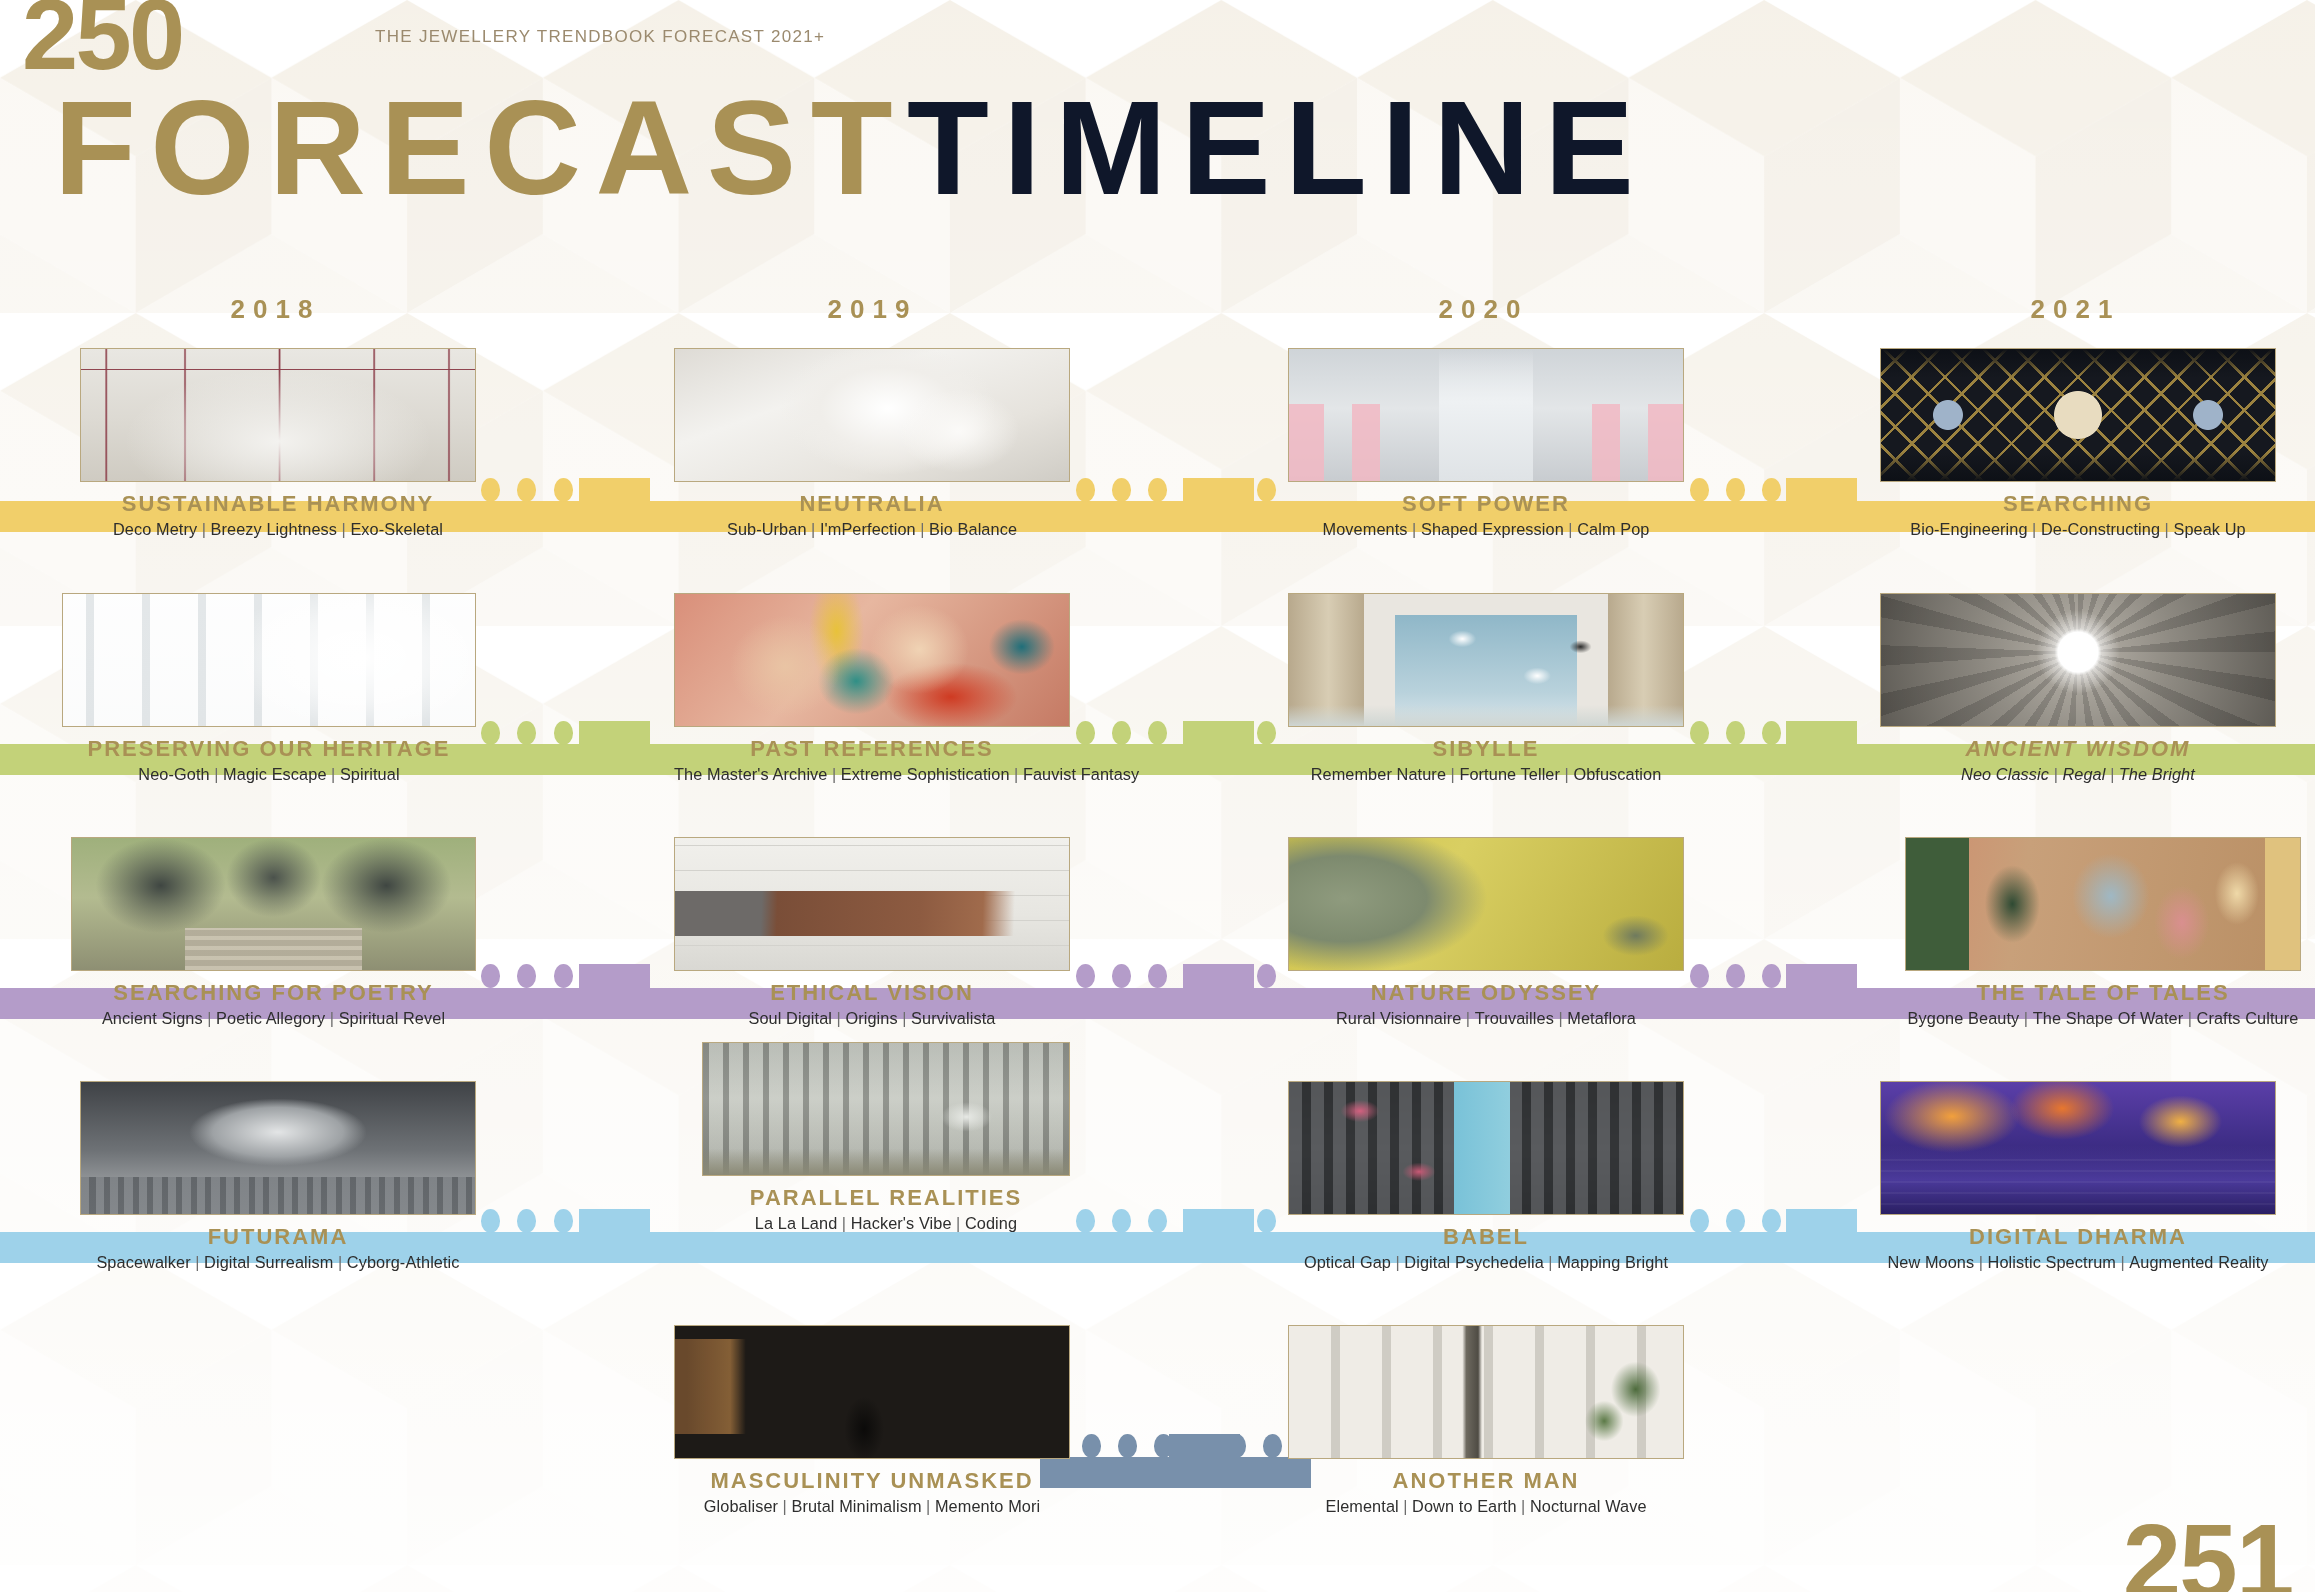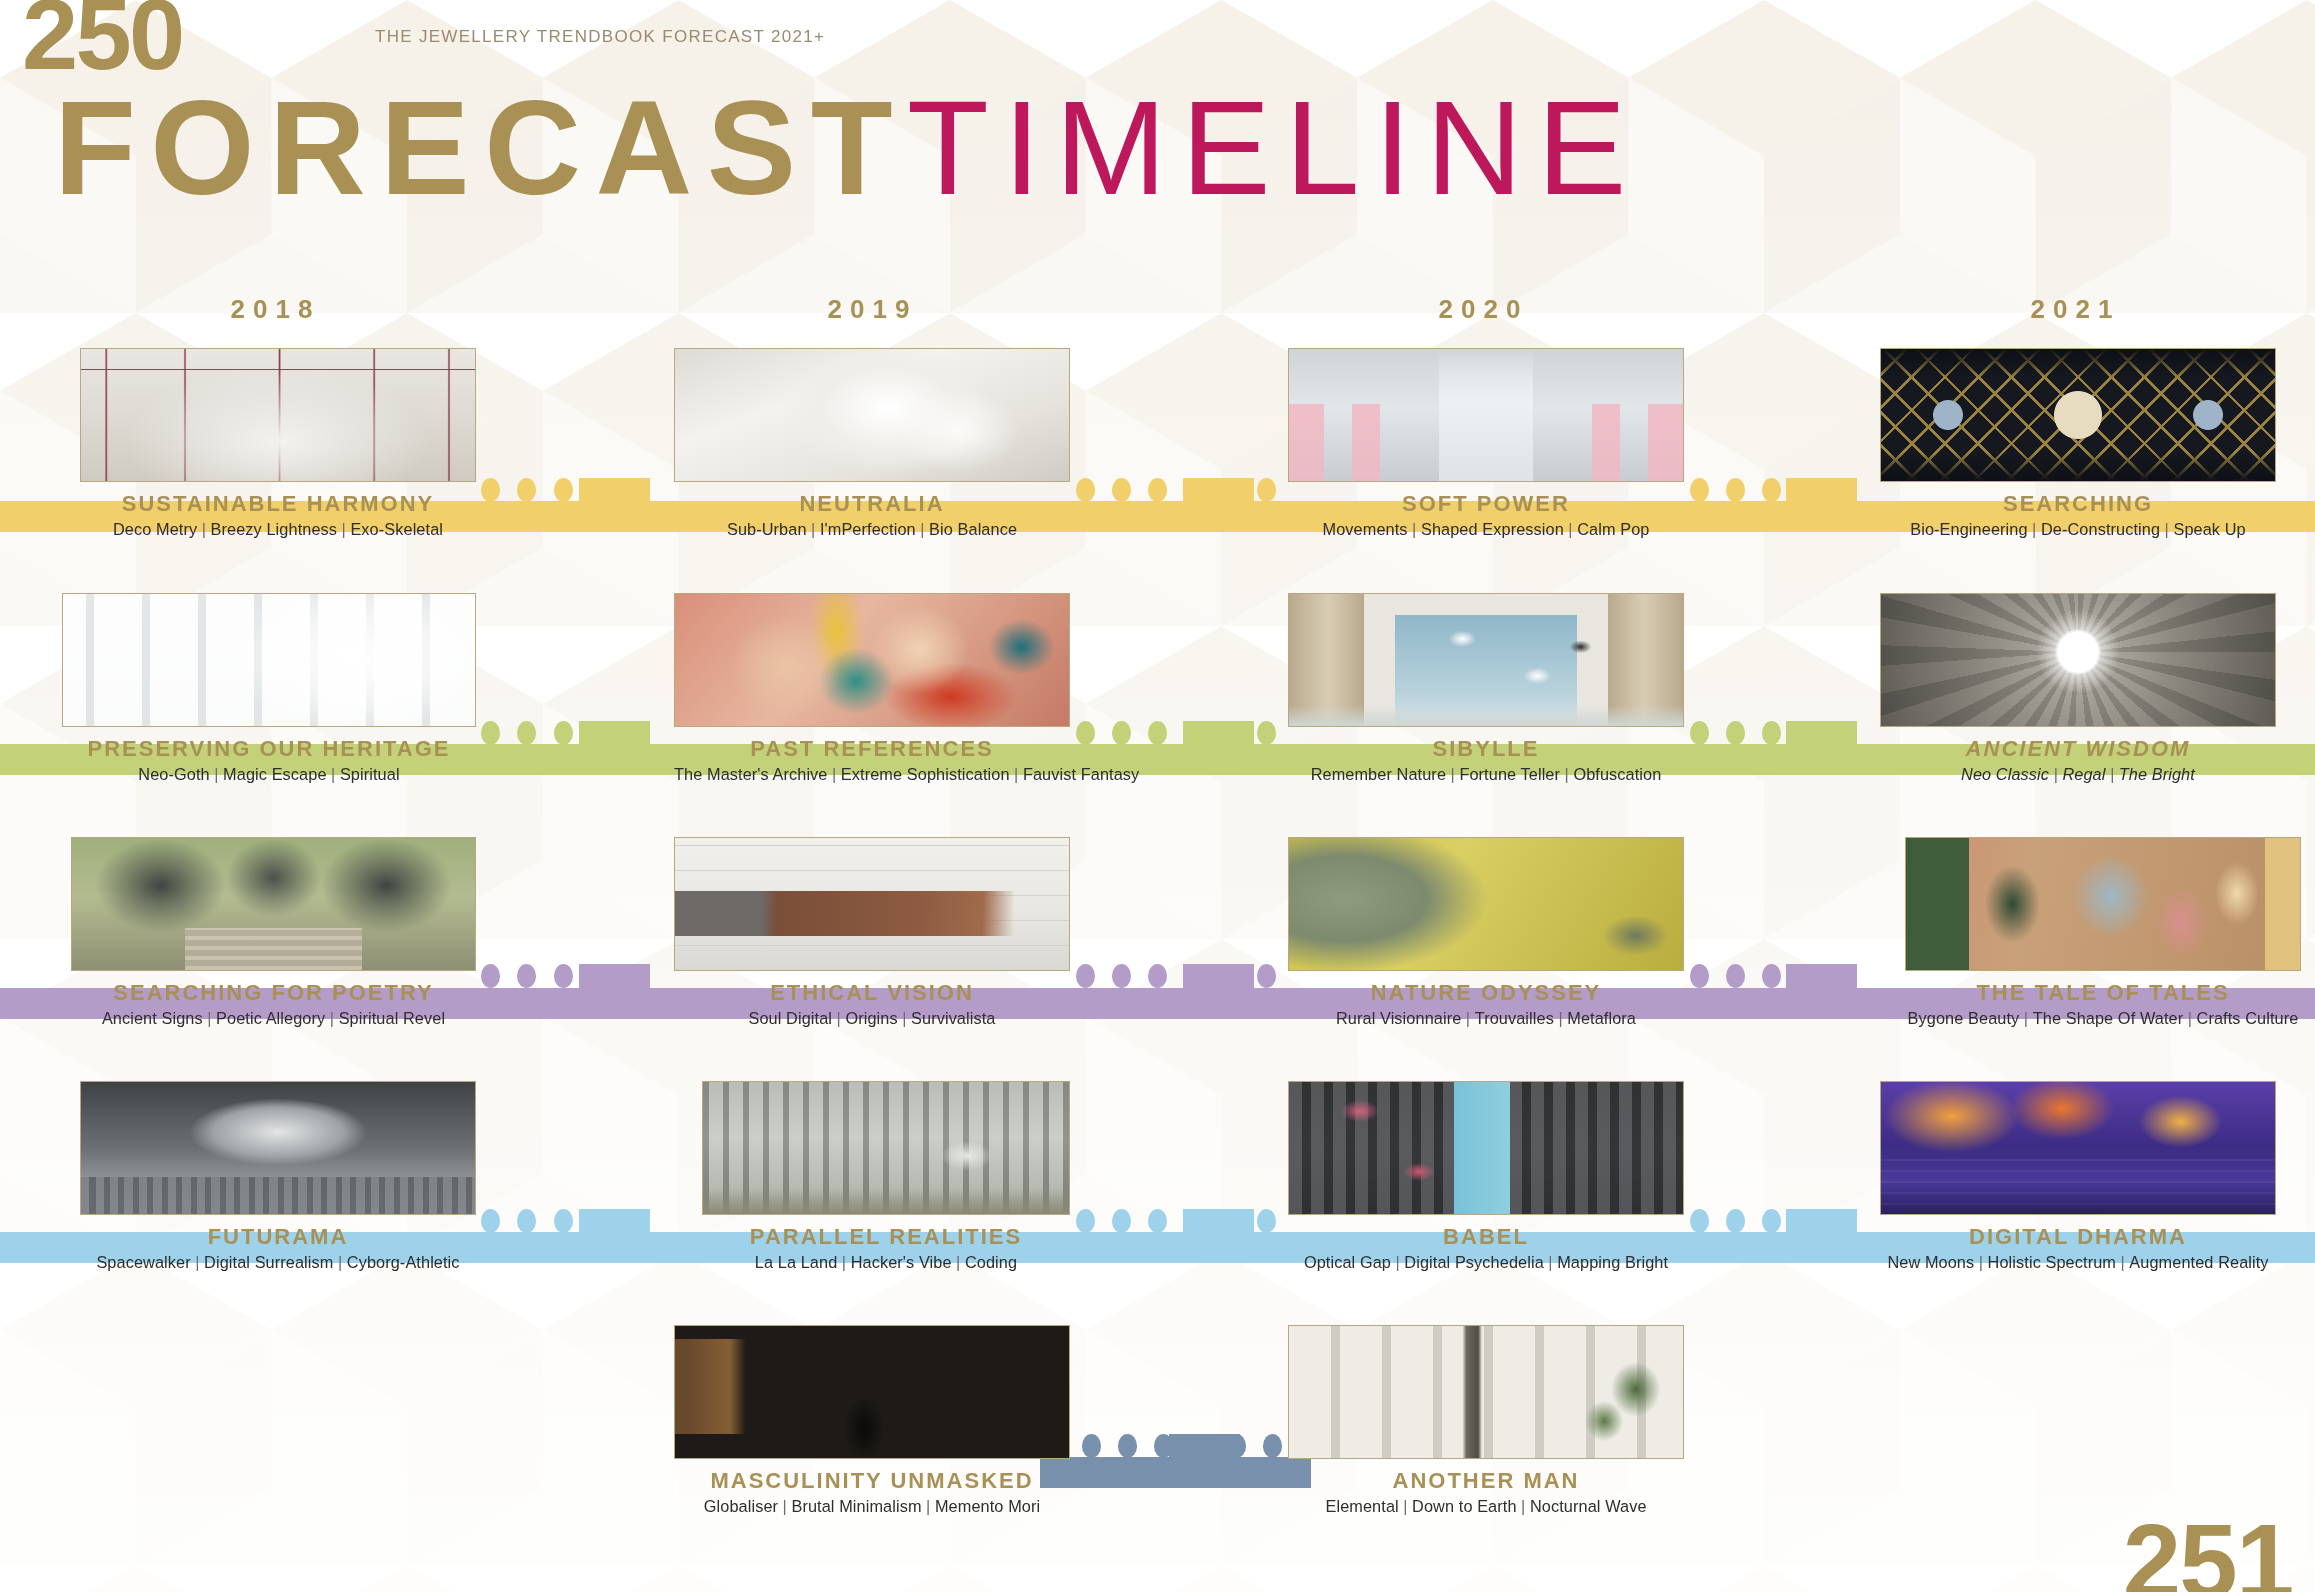--- a/index.html
+++ b/index.html
@@ -74,22 +74,22 @@
     font-family: "Liberation Sans", sans-serif;
     font-size: 134px;
     font-weight: bold;
     color: #a99155;
     letter-spacing: 14.5px;
     vertical-align: top;
   }
   #masthead .word-thin {
     font-family: "Liberation Sans", sans-serif;
     font-size: 134px;
-    font-weight: 400;
-    color: #be185d;
+    font-weight: 700;
+    color: #0f172a;
     letter-spacing: 14.5px;
     vertical-align: top;
   }
 
   
   #years {
     position: absolute;
     top: 294px;
     left: 0;
     width: 2316px;
@@ -481,21 +481,21 @@
         </div>
         <div class="card" style="left: 80px; top: 1081px; width: 396px;">
           <div class="card-img">
             <div class="art" style="background:linear-gradient(180deg,#3f4246 0%,#6e7276 52%,#b9bcbe 100%)"></div>
        <div class="art" style="background:radial-gradient(ellipse 30% 34% at 50% 38%,#e3e5e6 0%,#9ea2a5 55%,transparent 75%)"></div>
        <div class="art" style="background:repeating-linear-gradient(90deg,#7e8286 0 8.1px,#5d6165 8.1px 14.5px);top:72%;opacity:.9"></div>
           </div>
           <div class="card-title">FUTURAMA</div>
           <div class="card-sub"><span>Spacewalker</span><span class="sep">|</span><span>Digital Surrealism</span><span class="sep">|</span><span>Cyborg-Athletic</span></div>
         </div>
-        <div class="card" style="left: 674px; top: 1081px; width: 396px; padding-left: 28px;">
+        <div class="card" style="left: 674px; top: 1042px; width: 396px; padding-left: 28px;">
           <div class="card-img">
             <div class="art" style="background:linear-gradient(180deg,#b9bdb6 0%,#cfd2cb 42%,#a9aca4 100%)"></div>
        <div class="art" style="background:repeating-linear-gradient(90deg,rgba(60,62,58,.55) 0 6.3px,rgba(190,192,186,.25) 6.3px 20px);opacity:.75"></div>
        <div class="art" style="background:radial-gradient(ellipse 10% 16% at 72% 56%,#e8eae6 0%,transparent 70%)"></div>
        <div class="art" style="background:linear-gradient(0deg,#8b8a76 0%,transparent 20%)"></div>
           </div>
           <div class="card-title">PARALLEL REALITIES</div>
           <div class="card-sub"><span>La La Land</span><span class="sep">|</span><span>Hacker's Vibe</span><span class="sep">|</span><span>Coding</span></div>
         </div>
         <div class="card" style="left: 1288px; top: 1081px; width: 396px;">

